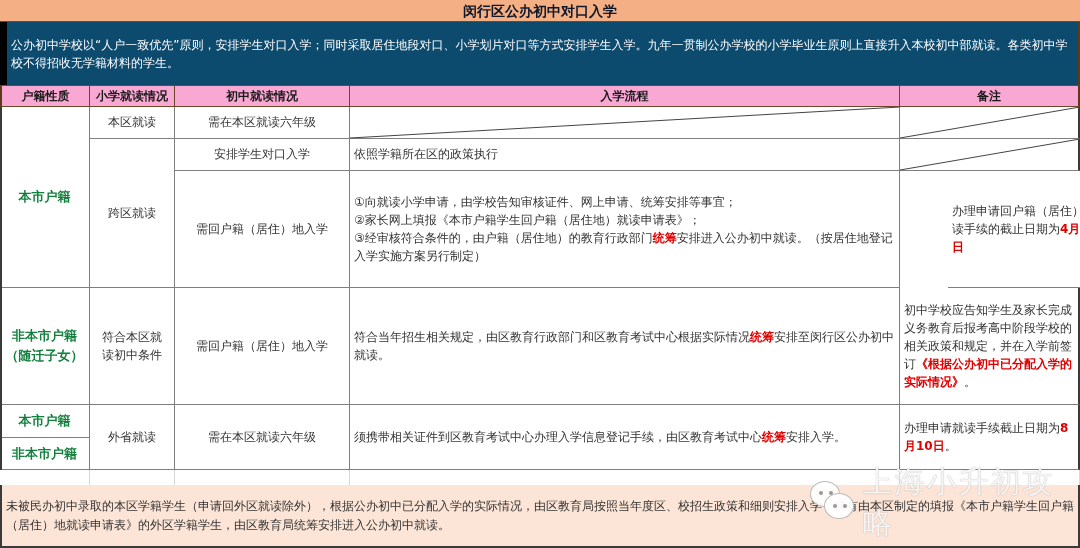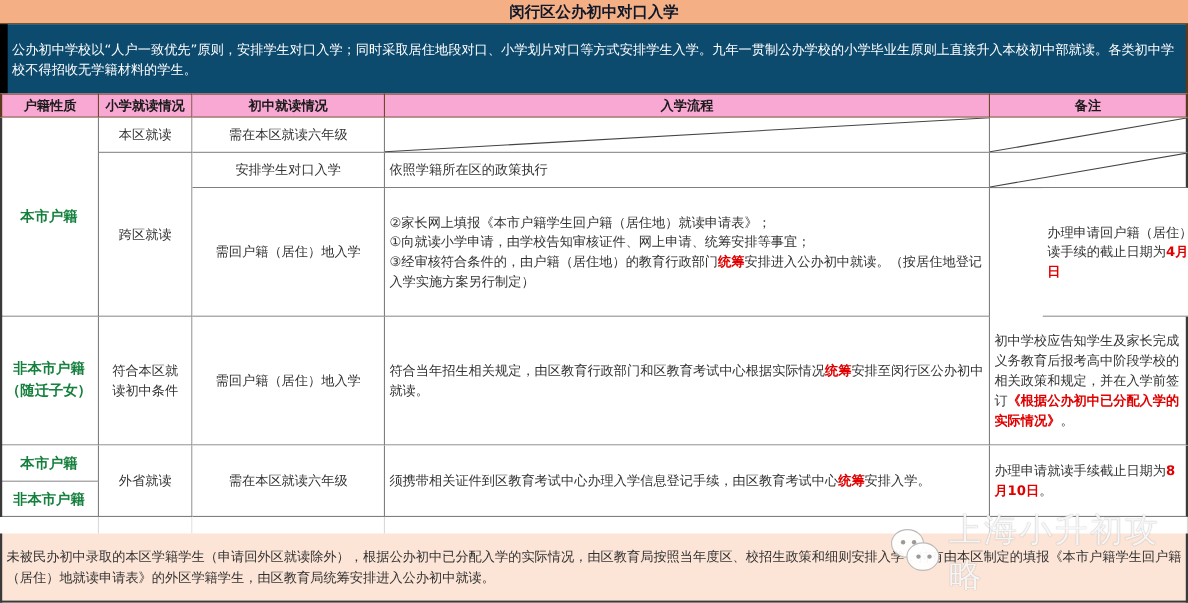--- a/index.html
+++ b/index.html
@@ -95,22 +95,22 @@
   <svg class="diag" width="180" height="32" style="left:0;top:0;">
       <line x1="0" y1="31" x2="180" y2="0" stroke="#444" stroke-width="1"></line>
     </svg>
 </div>
 
 <div class="cell c" style="left:175px;top:171px;width:175px;height:117px;">
   <span>需回户籍（居住）地入学</span>
 </div>
 <div class="cell l" style="left:350px;top:171px;width:550px;height:117px;">
   <div class="txt">
+    <div>①向就读小学申请，由学校告知审核证件、网上申请、统筹安排等事宜；</div>
     <div>②家长网上填报《本市户籍学生回户籍（居住地）就读申请表》；</div>
-    <div>①向就读小学申请，由学校告知审核证件、网上申请、统筹安排等事宜；</div>
     <div><span>③经审核符合条件的，由户籍（居住地）的教育行政部门</span><span class="red">统筹</span><span>安排进入公办初中就读。（按居住地登记入学实施方案另行制定）</span></div>
   </div>
 </div>
 <div class="cell l" style="left:948px;top:171px;width:180px;height:117px;border-right:6px solid #4d7c0f;padding-right:14px;">
   <div class="txt"><span>办理申请回户籍（居住）地就读手续的截止日期为</span><span class="red">4月13日</span></div>
 </div>
 
 <div class="cell c b" style="left:0;top:288px;width:90px;height:117px;flex-direction:column;line-height:20px;">
   <span>非本市户籍</span>
   <span>（随迁子女）</span>

